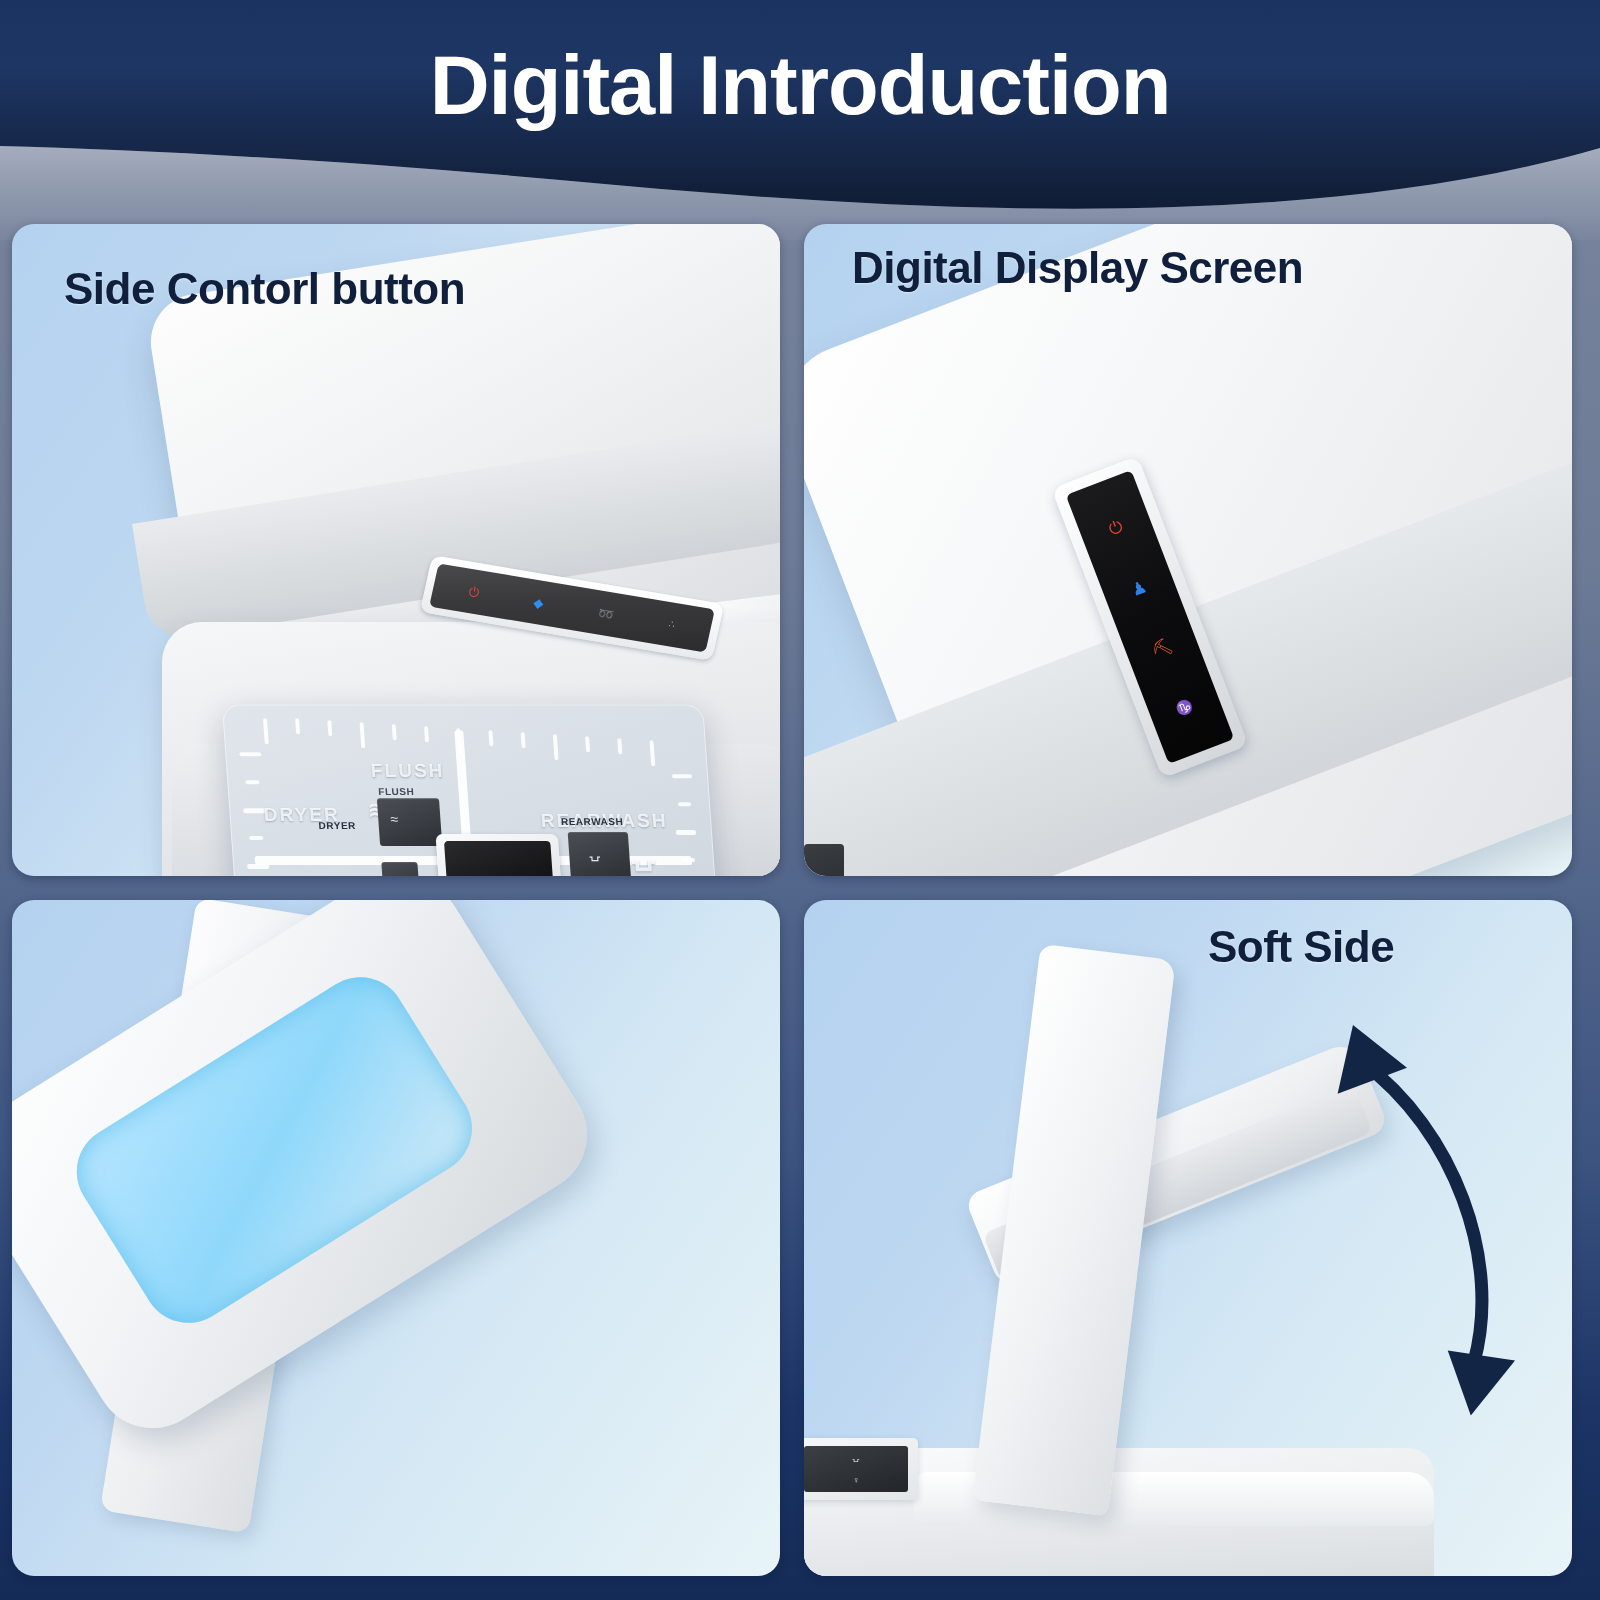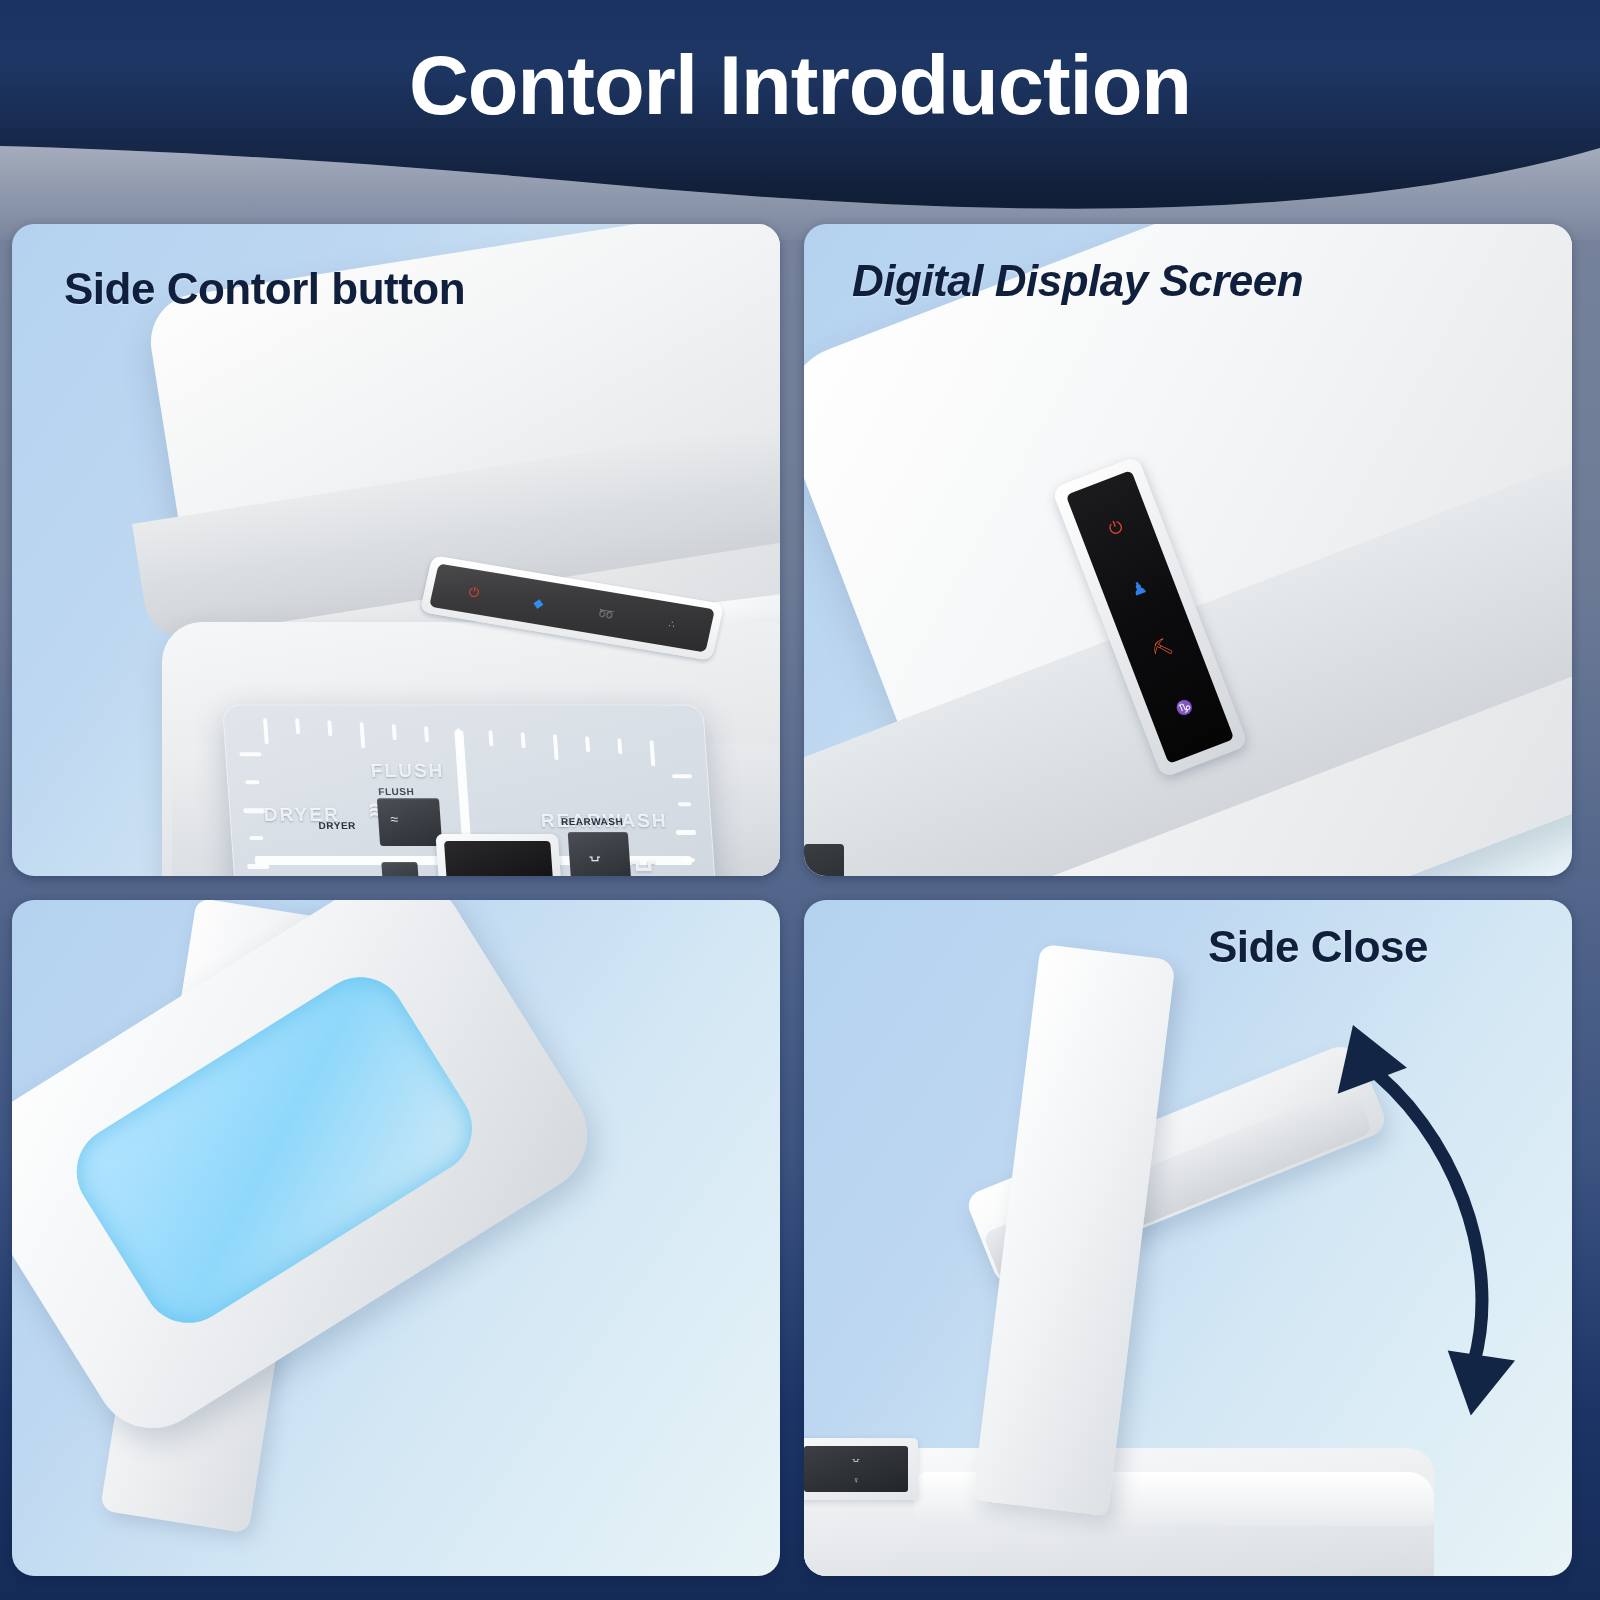--- a/index.html
+++ b/index.html
@@ -44,21 +44,21 @@
     position:relative; border-radius:22px; overflow:hidden;
     background:linear-gradient(125deg,#b4d2ef 0%,#bdd7f1 30%,#d3e7f4 60%,#e8f4f7 100%);
     box-shadow:0 3px 10px rgba(10,25,60,.32);
   }
   .card-title {
     position:absolute; z-index:30; font-weight:bold; color:#101f3c;
     font-size:44px; letter-spacing:-.5px; text-shadow:0 1px 2px rgba(255,255,255,.5);
     white-space:nowrap;
   }
   .t-tl { left:52px; top:40px;text-align:right; }
-  .t-tr { left:48px; top:32px;font-style:italic; }
+  .t-tr { left:48px; top:19px; }
   .t-bl { left:408px; top:22px; }
   .t-br { left:404px; top:22px; }
 
   
   .ceramic { background:linear-gradient(150deg,#ffffff 0%,#f4f5f6 40%,#e4e6e8 75%,#d4d7da 100%); }
 
   
   .c1-lid {
     position:absolute; left:132px; top:78px; width:760px; height:400px;
     background:linear-gradient(160deg,#fdfdfd 0%,#f3f4f5 35%,#e6e8ea 70%,#d8dbde 100%);
@@ -247,21 +247,21 @@
   .c4-sp-ico { color:#cfd5dc; font-size:9px; line-height:1; }
   .c4-arrow { position:absolute; left:500px; top:110px; width:240px; height:420px; }
 </style>
 </head>
 <body>
 
 <div class="header-wrap">
   <div class="header-bg"></div>
   <div class="header-sheen"></div>
 </div>
-<div class="page-title">Contorl Introduction</div>
+<div class="page-title">Digital Introduction</div>
 
 <div class="grid">
 
   <div class="card">
     <div class="c1-lid ceramic"></div>
     <div class="c1-lid-edge"></div>
     <div class="c1-seatarm"></div>
     <div class="c1-body"></div>
     <div class="c1-base"></div>
 
@@ -377,16 +377,16 @@
         <span class="c4-sp-ico">♀</span>
       </div>
     </div>
 
     <svg class="c4-arrow" viewBox="0 0 240 420">
       <path d="M58 52 C150 120 198 250 170 352" stroke="#132545" stroke-width="13" fill="none" stroke-linecap="butt"></path>
       <polygon points="62,14 96,74 22,72" fill="#132545" transform="rotate(-22 58 48)"></polygon>
       <polygon points="172,406 138,346 206,344" fill="#132545" transform="rotate(10 172 376)"></polygon>
     </svg>
 
-    <div class="card-title t-br">Side Close</div>
+    <div class="card-title t-br">Soft Side</div>
   </div>
 
 </div>
 
 </body></html>

